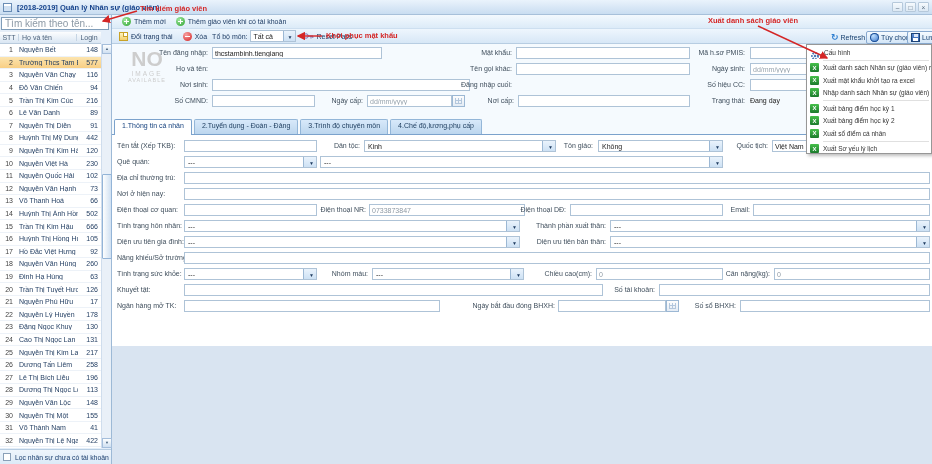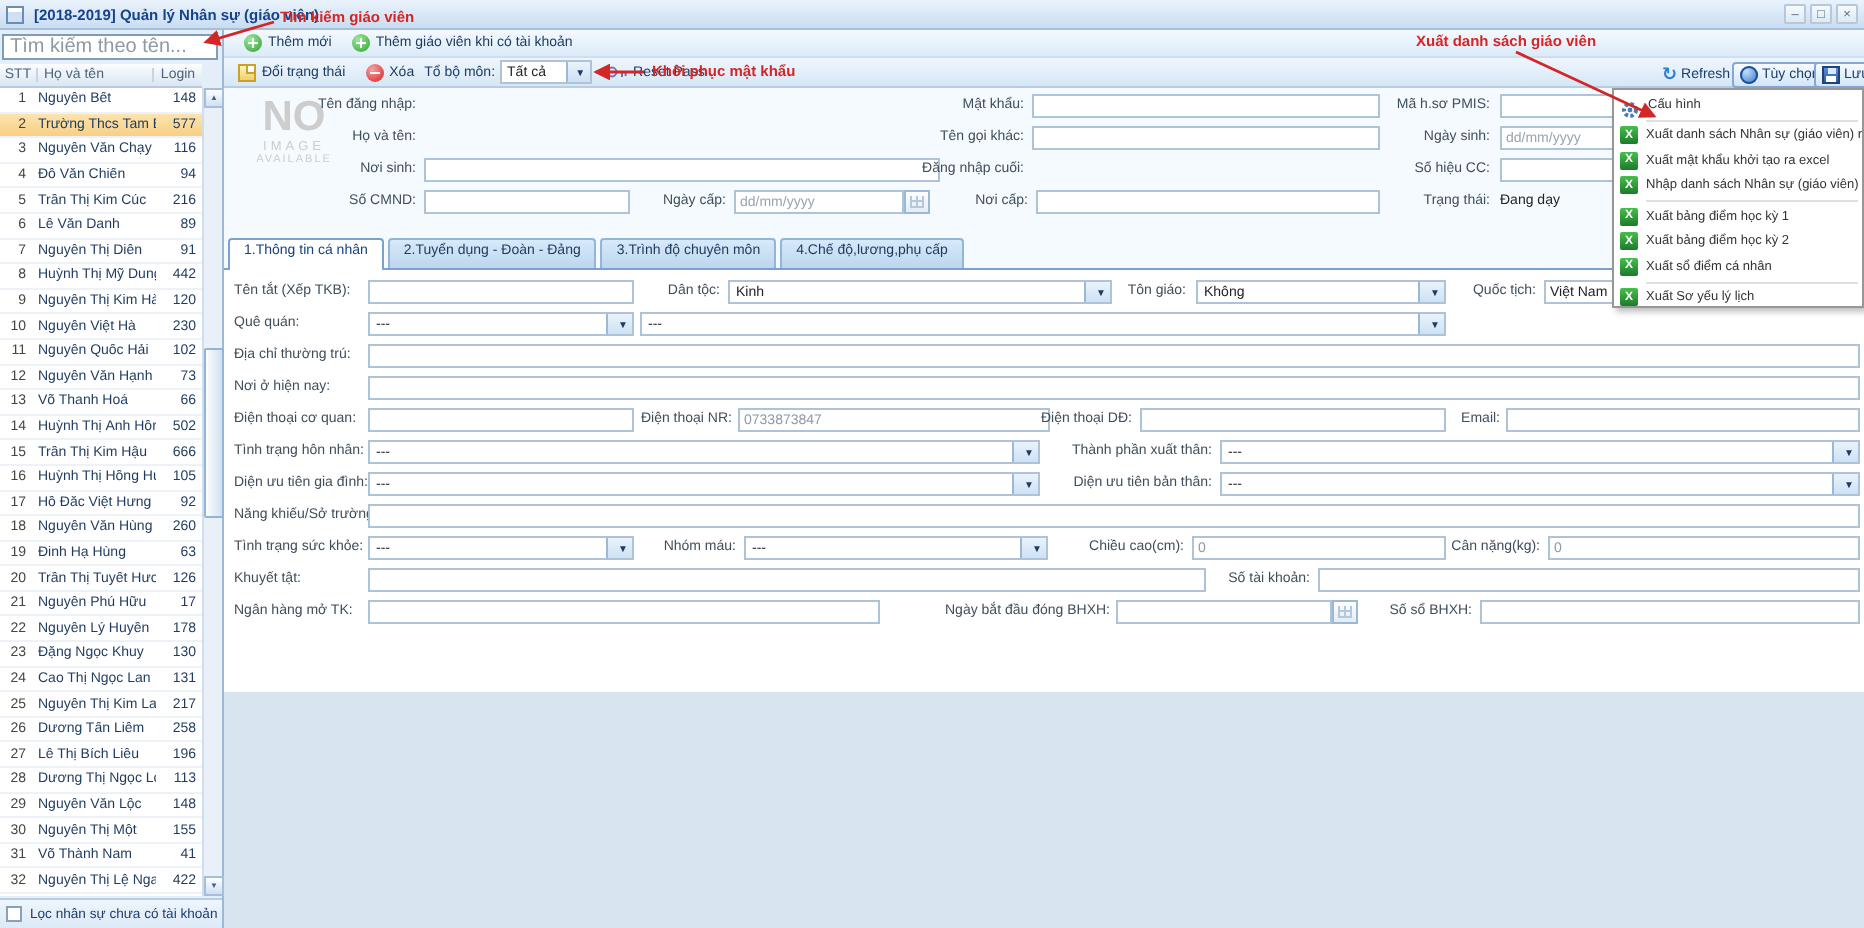--- a/index.html
+++ b/index.html
@@ -367,20 +367,21 @@
   </span>
 
   <div class="headform"></div>
   <div class="noimg">
     <div class="l1">NO</div>
     <div class="l2">IMAGE</div>
     <div class="l3">AVAILABLE</div>
   </div>
 
   <span class="lbl r" style="left:130px;top:49px;width:78px;">Tên đăng nhập:</span>
+  <input class="txt" style="left: 212px; top: 47px; width: 170px;" value="thcstambinh.tiengiang">
   <span class="lbl r" style="left:432px;top:49px;width:80px;">Mật khẩu:</span>
   <input class="txt" style="left: 516px; top: 47px; width: 174px;">
   <span class="lbl r" style="left:665px;top:49px;width:80px;">Mã h.sơ PMIS:</span>
   <input class="txt" style="left: 750px; top: 47px; width: 180px;">
 
   <span class="lbl r" style="left:130px;top:65px;width:78px;">Họ và tên:</span>
   <span class="lbl r" style="left:432px;top:65px;width:80px;">Tên gọi khác:</span>
   <input class="txt" style="left: 516px; top: 63px; width: 174px;">
   <span class="lbl r" style="left:665px;top:65px;width:80px;">Ngày sinh:</span>
   <input class="txt" style="left: 750px; top: 63px; width: 180px;" placeholder="dd/mm/yyyy">

